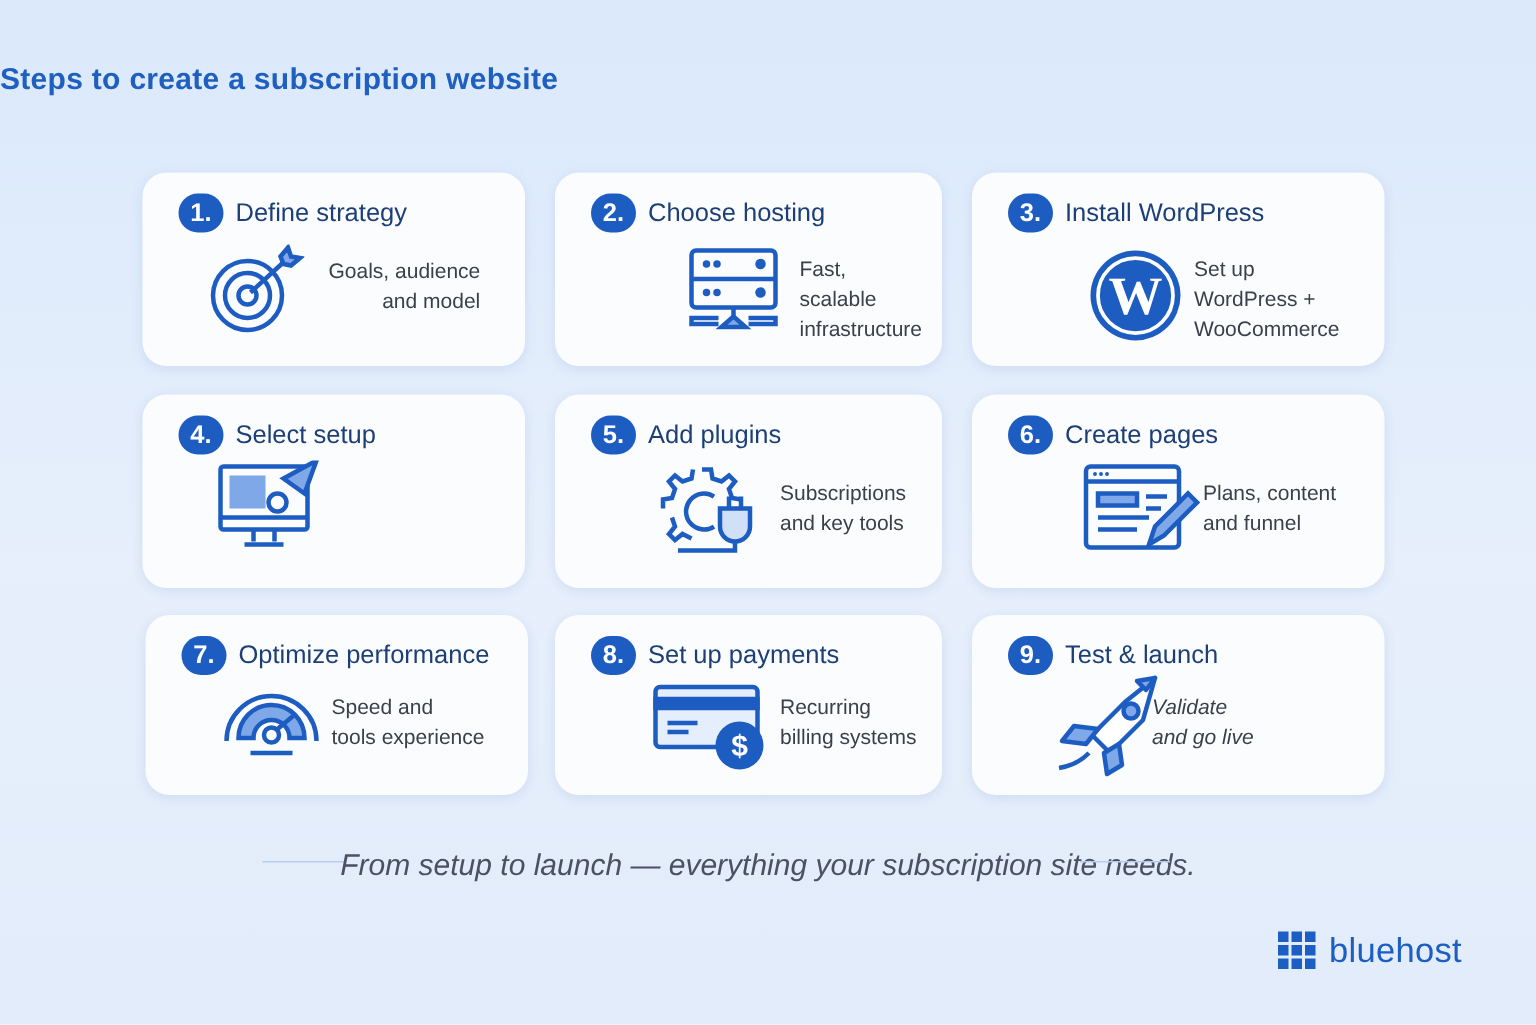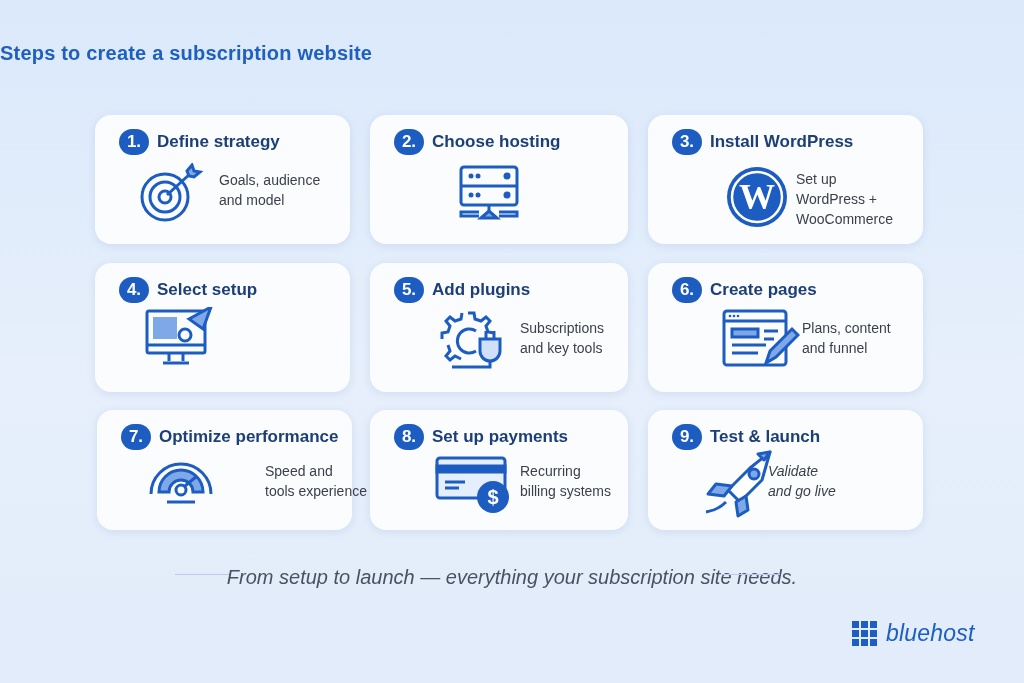--- a/index.html
+++ b/index.html
@@ -15,30 +15,30 @@
   .card {
     position:absolute; background:#fbfcfe; border-radius:16px;
     box-shadow: 0 2px 8px rgba(60,100,170,0.12);
   }
   .card-head { position:absolute; left:24px; top:14px; display:flex; align-items:center; }
   .badge {
     width:30px; height:26px; border-radius:14px; background:#1d5cc0; color:#fff;
     font-weight:bold; font-size:17px; display:flex; align-items:center; justify-content:center;
     margin-right:8px;
   }
-  .card-title { font-size:17px; font-weight:bold; color:#1c3f77; white-space:nowrap; }
+  .card-title { font-size:17px; font-weight:normal; color:#1c3f77; white-space:nowrap; }
   .icon { position:absolute; }
   .desc { position:absolute; font-size:14px; color:#3a3f4a; line-height:20px; }
   .desc span { display:block; white-space:nowrap; }
   .tagline {
     position:absolute; top:566px; left:0; right:0; text-align:center;
     font-size:20px; font-style:italic; color:#4a5160;
   }
   .rule { position:absolute; top:574px; height:1px; background:#b8cdec; }
-  .logo { position:absolute; left:852px; top:620px; display:flex; align-items:center;font-style:italic; }
+  .logo { position:absolute; left:852px; top:620px; display:flex; align-items:center; }
   .logo-grid { display:grid; grid-template-columns:repeat(3,7px); grid-gap:2px; margin-right:9px; }
   .logo-grid div { width:7px; height:7px; background:#1c5ec4; }
   .logo-text { font-size:23px; color:#1c5ec4; letter-spacing:0.2px; }
 </style>
 </head>
 <body>
 
 <div class="title">Steps to create a subscription website</div>
 
 <div class="card" style="left:95px;top:115px;width:255px;height:129px;">
@@ -48,21 +48,21 @@
     </div>
   <svg class="icon" style="left:44px;top:48px;" width="64" height="62" viewBox="0 0 64 62">
     <g fill="none" stroke="#1d5cc0" stroke-width="3">
       <circle cx="26" cy="34" r="23"></circle>
         <circle cx="26" cy="34" r="15"></circle>
         <circle cx="26" cy="34" r="6"></circle>
       <line x1="28" y1="32" x2="52" y2="10"></line>
       <path d="M48 8 L53 2 L55 8 L61 9 L55 14 L50 13 Z" fill="#7fa8e8"></path>
     </g>
   </svg>
-  <div class="desc" style="left:124px;top:55px;">
+  <div class="desc" style="left:124px;top:55px;text-align:right;">
       <span>Goals, audience</span>
       <span>and model</span>
     </div>
 </div>
 
 <div class="card" style="left:370px;top:115px;width:258px;height:129px;">
   <div class="card-head">
       <div class="badge">2.</div>
       <div class="card-title">Choose hosting</div>
     </div>
@@ -76,20 +76,25 @@
     </g>
     <g fill="#1d5cc0">
         <circle cx="16" cy="11" r="2.5"></circle>
         <circle cx="23" cy="11" r="2.5"></circle>
         <circle cx="52" cy="11" r="3.5"></circle>
         <circle cx="16" cy="30" r="2.5"></circle>
         <circle cx="23" cy="30" r="2.5"></circle>
         <circle cx="52" cy="30" r="3.5"></circle>
       </g>
   </svg>
+  <div class="desc" style="left:163px;top:54px;">
+      <span>Fast,</span>
+      <span>scalable</span>
+      <span>infrastructure</span>
+    </div>
 </div>
 
 <div class="card" style="left:648px;top:115px;width:275px;height:129px;">
   <div class="card-head">
       <div class="badge">3.</div>
       <div class="card-title">Install WordPress</div>
     </div>
   <svg class="icon" style="left:77px;top:50px;" width="64" height="64" viewBox="0 0 64 64">
     <circle cx="32" cy="32" r="30" fill="#1d5cc0"></circle>
     <circle cx="32" cy="32" r="25" fill="none" stroke="#fff" stroke-width="2.5"></circle>
@@ -176,21 +181,21 @@
     </div>
   <svg class="icon" style="left:50px;top:42px;" width="68" height="54" viewBox="0 0 68 54">
     <g fill="none" stroke="#1d5cc0" stroke-width="3">
       <path d="M4 42 A30 30 0 0 1 64 42"></path>
       <path d="M12 40 A22 22 0 0 1 56 40 L46 40 A12 12 0 0 0 22 40 Z" fill="#7fa8e8"></path>
       <circle cx="34" cy="38" r="5" fill="#fff"></circle>
       <line x1="38" y1="34" x2="50" y2="24"></line>
       <line x1="20" y1="50" x2="48" y2="50"></line>
     </g>
   </svg>
-  <div class="desc" style="left:124px;top:51px;margin-left:44px;">
+  <div class="desc" style="left:124px;top:51px;">
       <span>Speed and</span>
       <span>tools experience</span>
     </div>
 </div>
 
 <div class="card" style="left:370px;top:410px;width:258px;height:120px;">
   <div class="card-head">
       <div class="badge">8.</div>
       <div class="card-title">Set up payments</div>
     </div>

